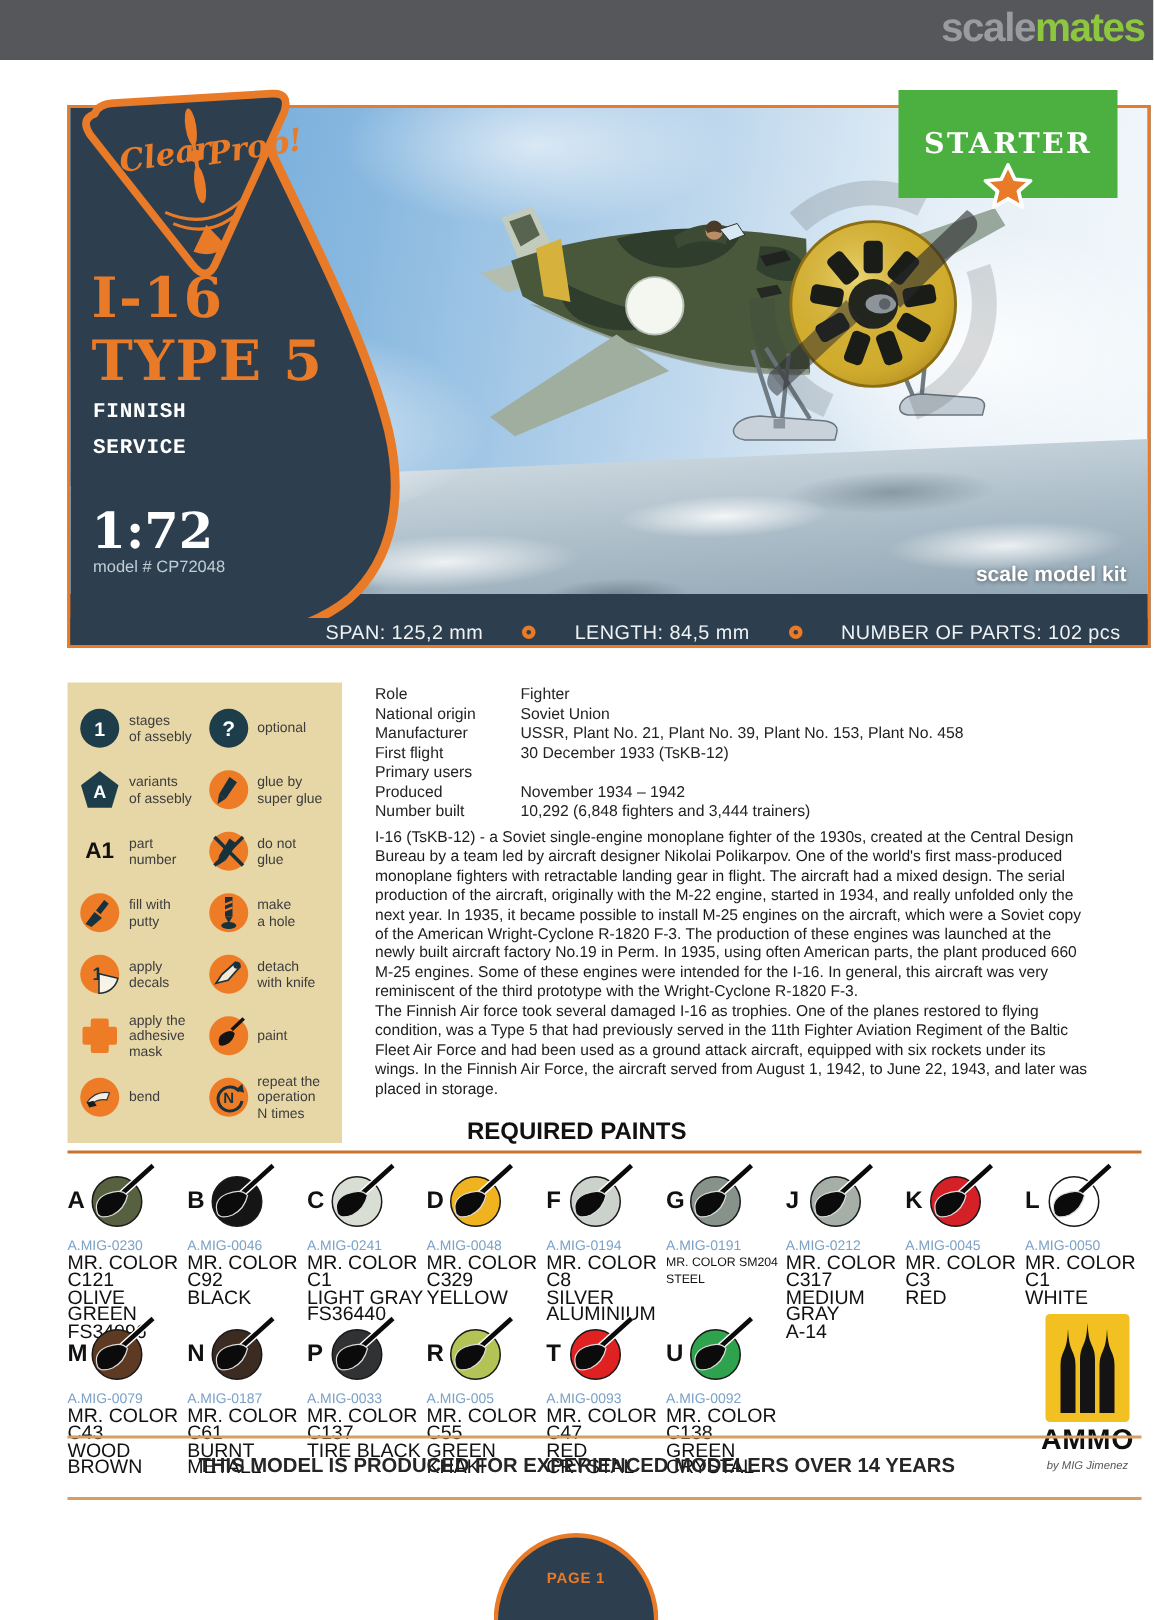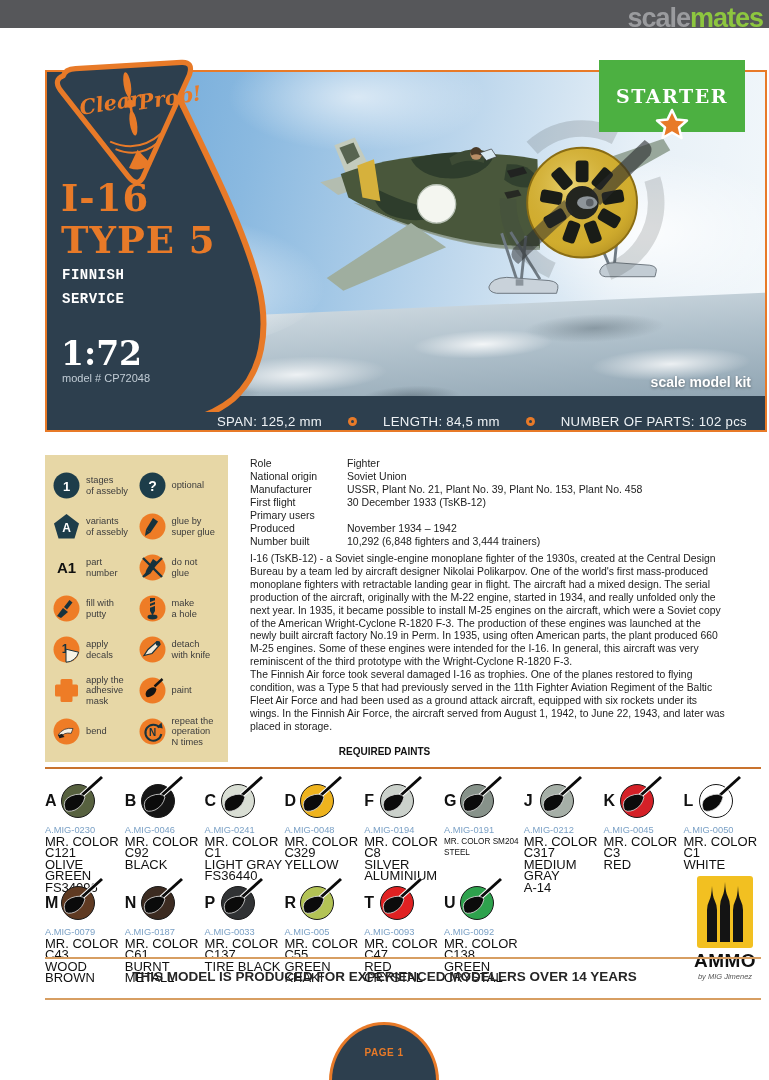--- a/index.html
+++ b/index.html
@@ -1,21 +1,21 @@
 <!DOCTYPE html>
 <html><head>
 <meta charset="utf-8">
 <style>
   html,body{margin:0;padding:0;width:769px;height:1080px;overflow:hidden;background:#fff;
     font-family:"Liberation Sans",sans-serif;}
   .abs{position:absolute;}
   #page{position:relative;width:769px;height:1080px;background:#fff;}
 
   
-  #topbar{left:0;top:0;width:769px;height:28px;background:#56575a;}
+  #topbar{left:0;top:0;width:769px;height:40px;background:#56575a;}
   #brand{position:absolute;right:6px;top:1px;font-size:27px;font-weight:bold;letter-spacing:-1px;line-height:34px;}
   #brand .b1{color:#9a9b9e;}
   #brand .b2{color:#8dc63f;}
 
   
   #hero{left:45px;top:70px;width:718px;height:358px;border:2px solid #e87a28;background:#2d3f4e;}
   #photo{position:absolute;left:0;top:0;right:0;bottom:34px;overflow:hidden;
     background:linear-gradient(100deg,#64a2d6 0%,#8ab9e0 28%,#bcd6ec 55%,#e7f0f7 78%,#f3f8fb 100%);}
   .cloud{position:absolute;border-radius:50%;}
   #cloud1{left:-40px;bottom:45px;width:320px;height:140px;
@@ -76,21 +76,21 @@
   .lg-a1{font-size:15px;font-weight:bold;color:#111;width:27px;flex:0 0 27px;text-align:center;}
 
   
   #infoTable{left:250px;top:457px;font-size:10.5px;color:#222;}
   .spec-row{display:flex;line-height:13px;}
   .spec-label{width:97px;flex:0 0 97px;}
   #desc{left:250px;top:553px;width:479px;font-size:10.4px;line-height:12.9px;color:#1c1c1c;}
   #desc p{margin:0;}
 
   
-  #paintsHead{left:0;top:746px;width:769px;text-align:center;font-size:10px;font-weight:bold;color:#111;}
+  #paintsHead{left:0;top:746px;width:769px;text-align:center;font-size:16px;font-weight:bold;color:#111;}
   .rule{height:2px;left:45px;width:716px;}
   #ruleP{top:767px;background:#c9732e;}
   #ruleF1{top:957px;background:#d79e62;}
   #ruleF2{top:998px;background:#d79e62;}
 
   .paint-row{left:45px;width:719px;display:flex;}
   #paintRow1{top:782px;}
   #paintRow2{top:884px;}
   .paint{width:79.8px;flex:0 0 79.8px;}
   .paint-head{display:flex;align-items:center;height:38px;}

